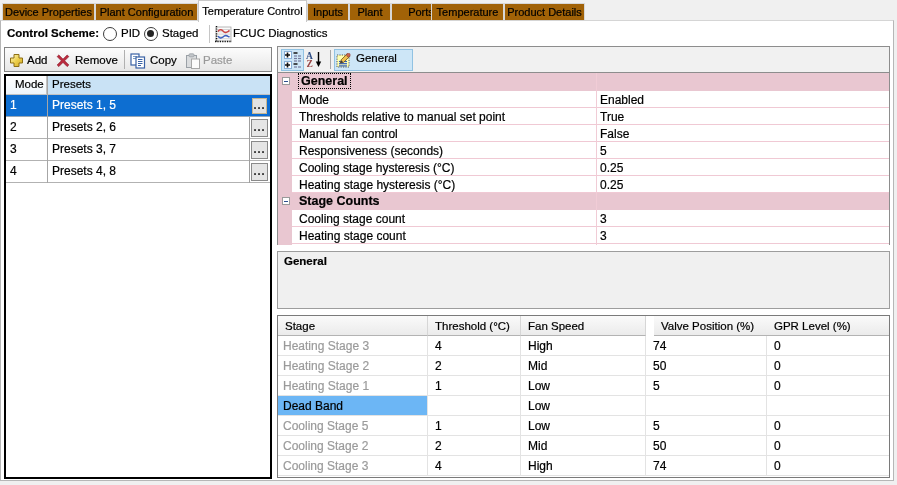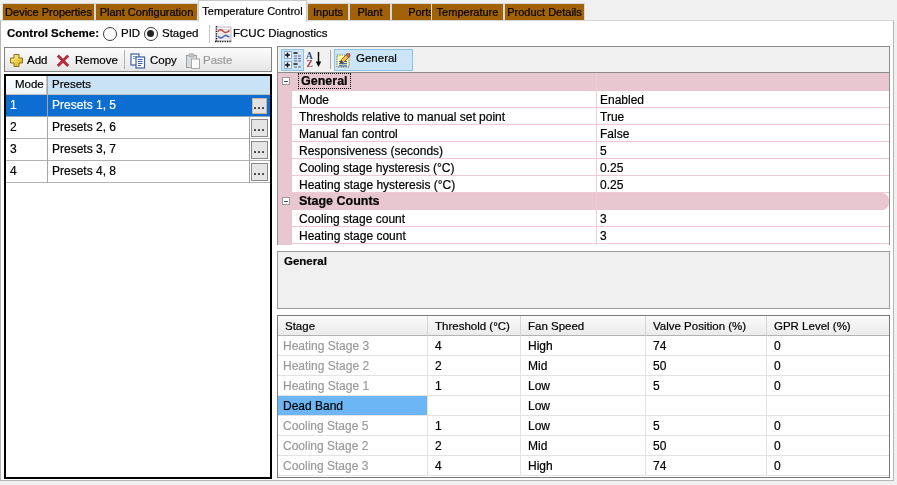--- a/index.html
+++ b/index.html
@@ -206,21 +206,21 @@
         <span class="vl">5</span>
       </div>
     <div class="abs prow" style="top:86px;">
         <span class="nm">Cooling stage hysteresis (°C)</span>
         <span class="vl">0.25</span>
       </div>
     <div class="abs prow" style="top:103px;">
         <span class="nm">Heating stage hysteresis (°C)</span>
         <span class="vl">0.25</span>
       </div>
-    <div class="abs pcat" style="top:120px;border-radius:7px;">
+    <div class="abs pcat" style="top:120px;">
         <span style="position:absolute; left:21px; top:1px; font-weight:bold;">Stage Counts</span>
       </div>
     <div class="abs minus" style="top:124px;"></div>
     <div class="abs prow" style="top:137px;">
         <span class="nm">Cooling stage count</span>
         <span class="vl">3</span>
       </div>
     <div class="abs prow" style="top:154px;">
         <span class="nm">Heating stage count</span>
         <span class="vl">3</span>
@@ -229,21 +229,21 @@
 </div>
 
 <div class="abs" id="descr">
     <div class="abs" style="left:6px; top:3px; font-weight:bold;">General</div>
   </div>
 
 <div class="abs" id="stable">
   <div class="abs shead" style="left:0; width:150px;"><span style="margin-left:7px;">Stage</span></div>
   <div class="abs shead" style="left:150px; width:93px;"><span style="margin-left:7px;">Threshold (°C)</span></div>
   <div class="abs shead" style="left:243px; width:125px;"><span style="margin-left:7px;">Fan Speed</span></div>
-  <div class="abs shead" style="left:368px; width:121px;"><span style="margin-left:7px;">Valve Position (%)</span></div>
+  <div class="abs shead" style="left:376px; width:121px;"><span style="margin-left:7px;">Valve Position (%)</span></div>
   <div class="abs shead" style="left:489px; width:122px; border-right:none;"><span style="margin-left:7px;">GPR Level (%)</span></div>
   <div class="abs srow" style="top:20px;">
       <div class="scell c1 gray">Heating Stage 3</div>
       <div class="scell c2">4</div>
       <div class="scell c3">High</div>
       <div class="scell c4">74</div>
       <div class="scell c5">0</div>
     </div>
   <div class="abs srow" style="top:40px;">
       <div class="scell c1 gray">Heating Stage 2</div>

